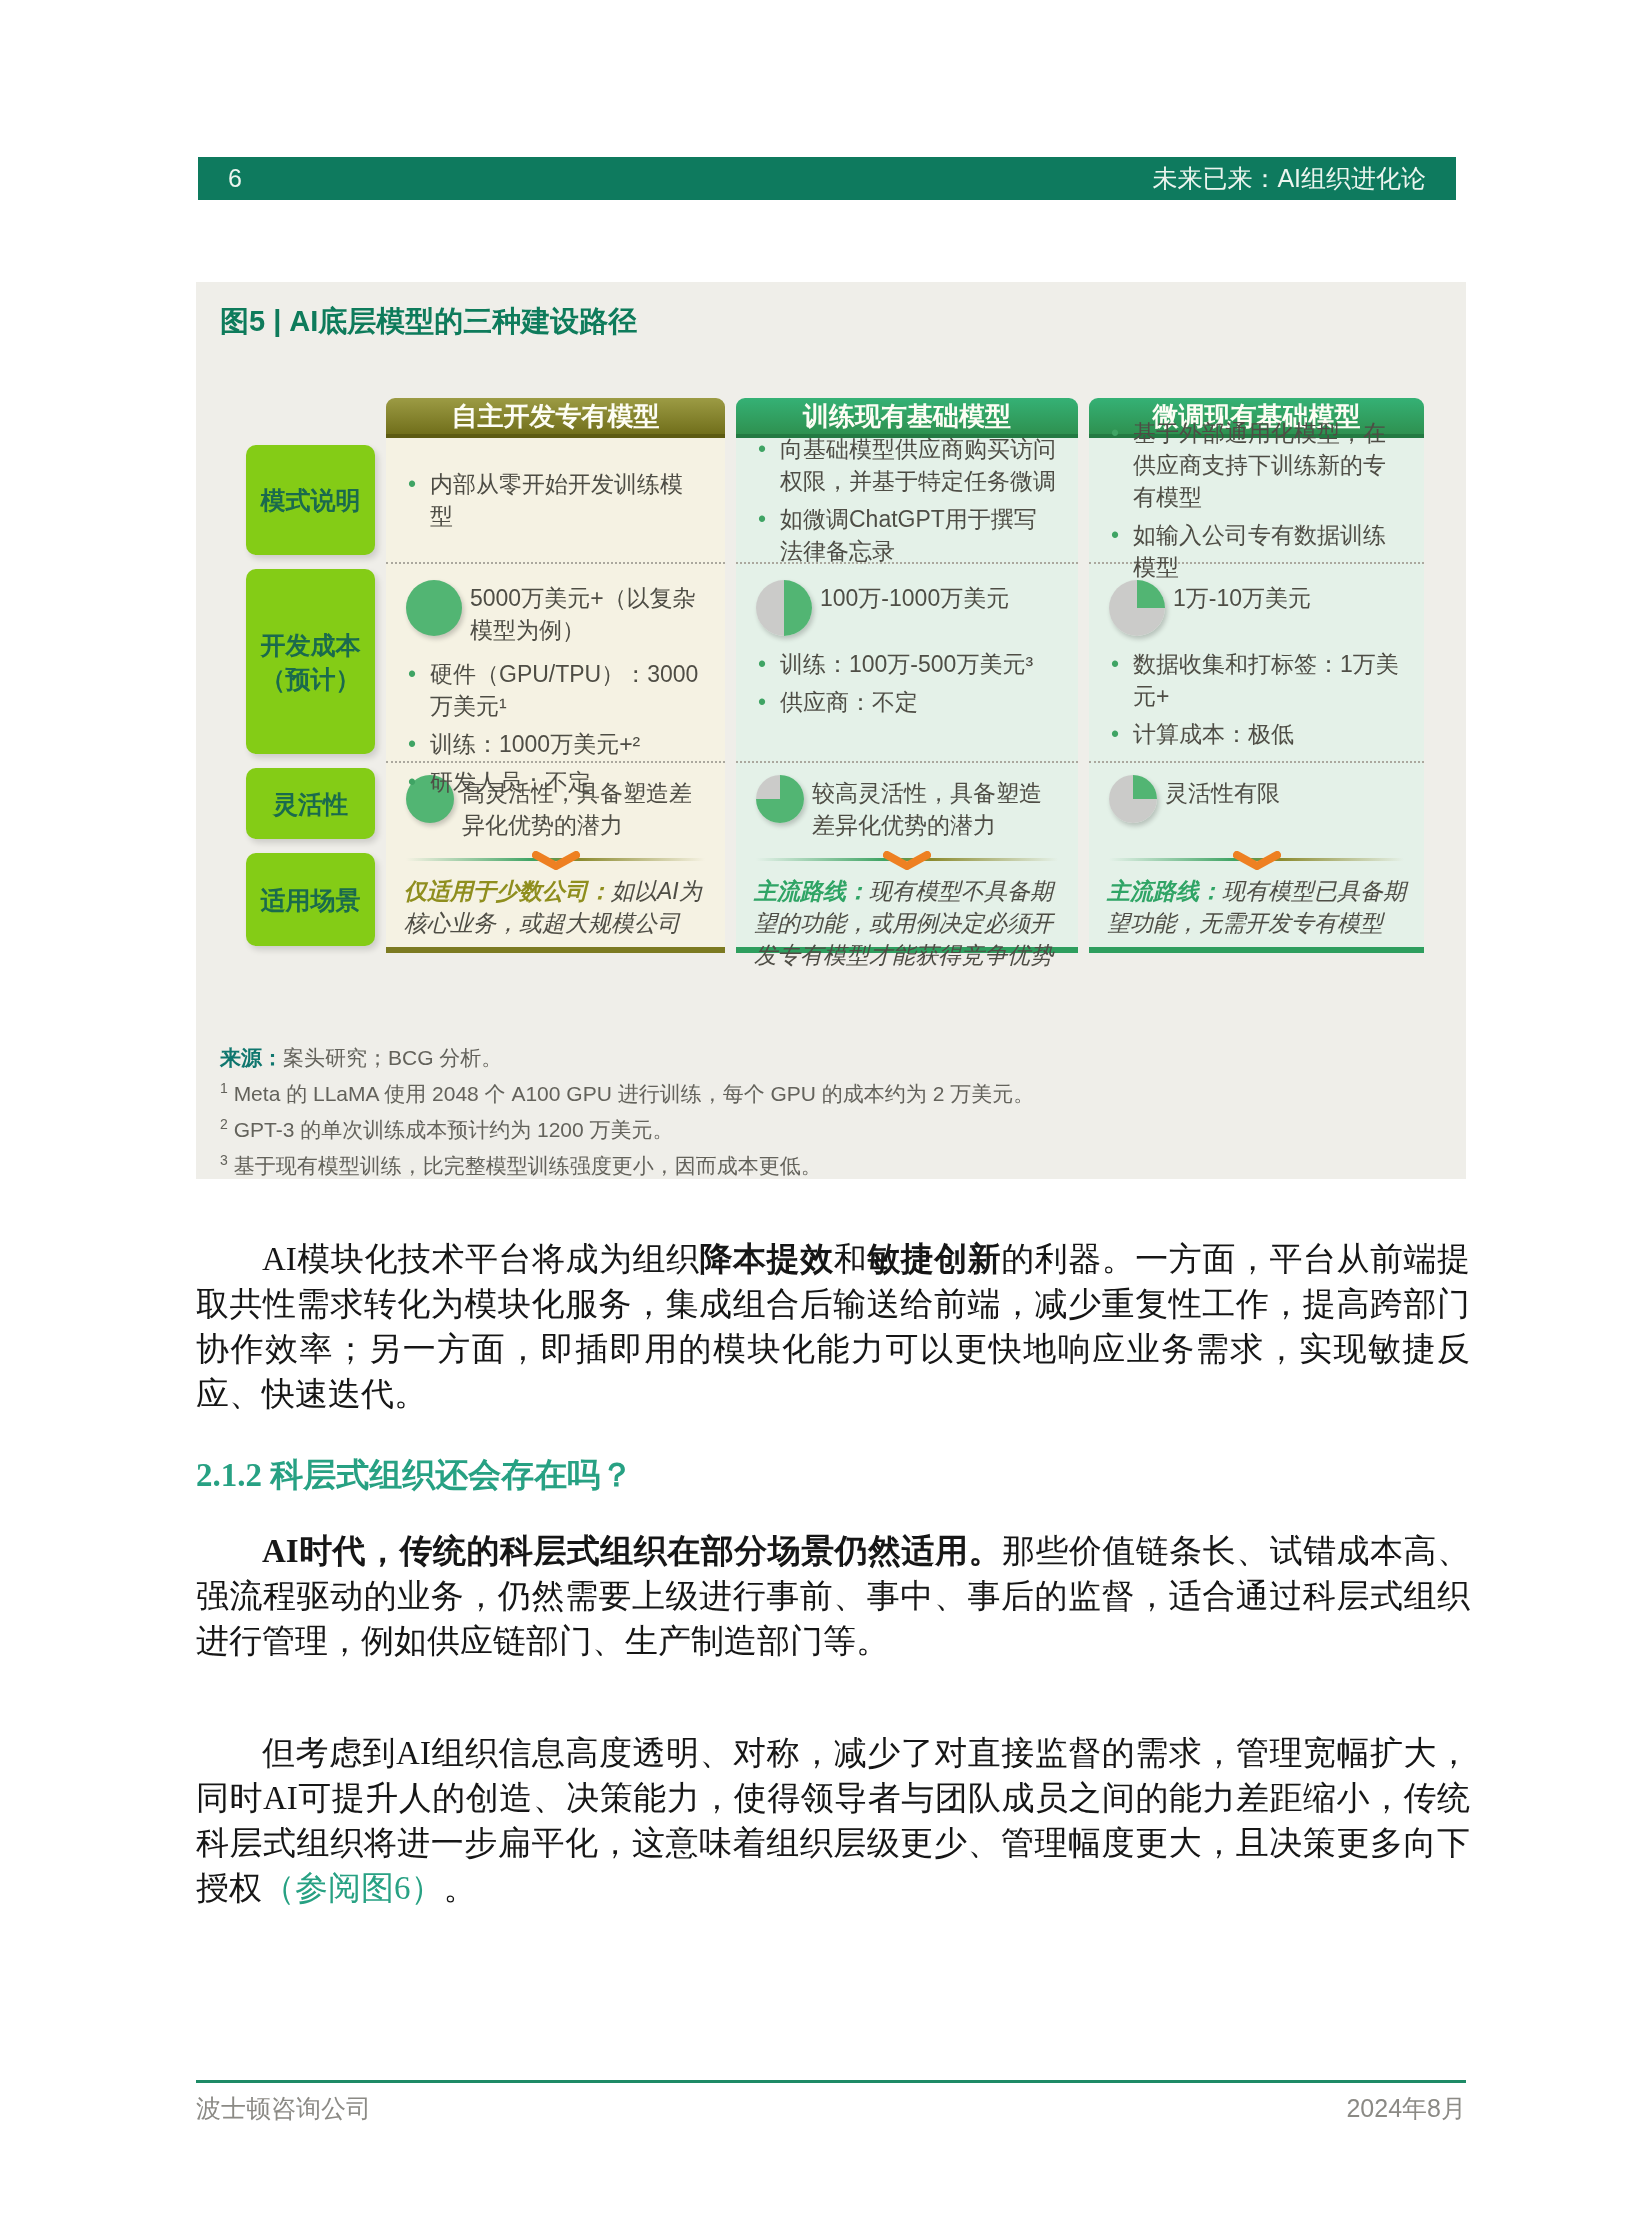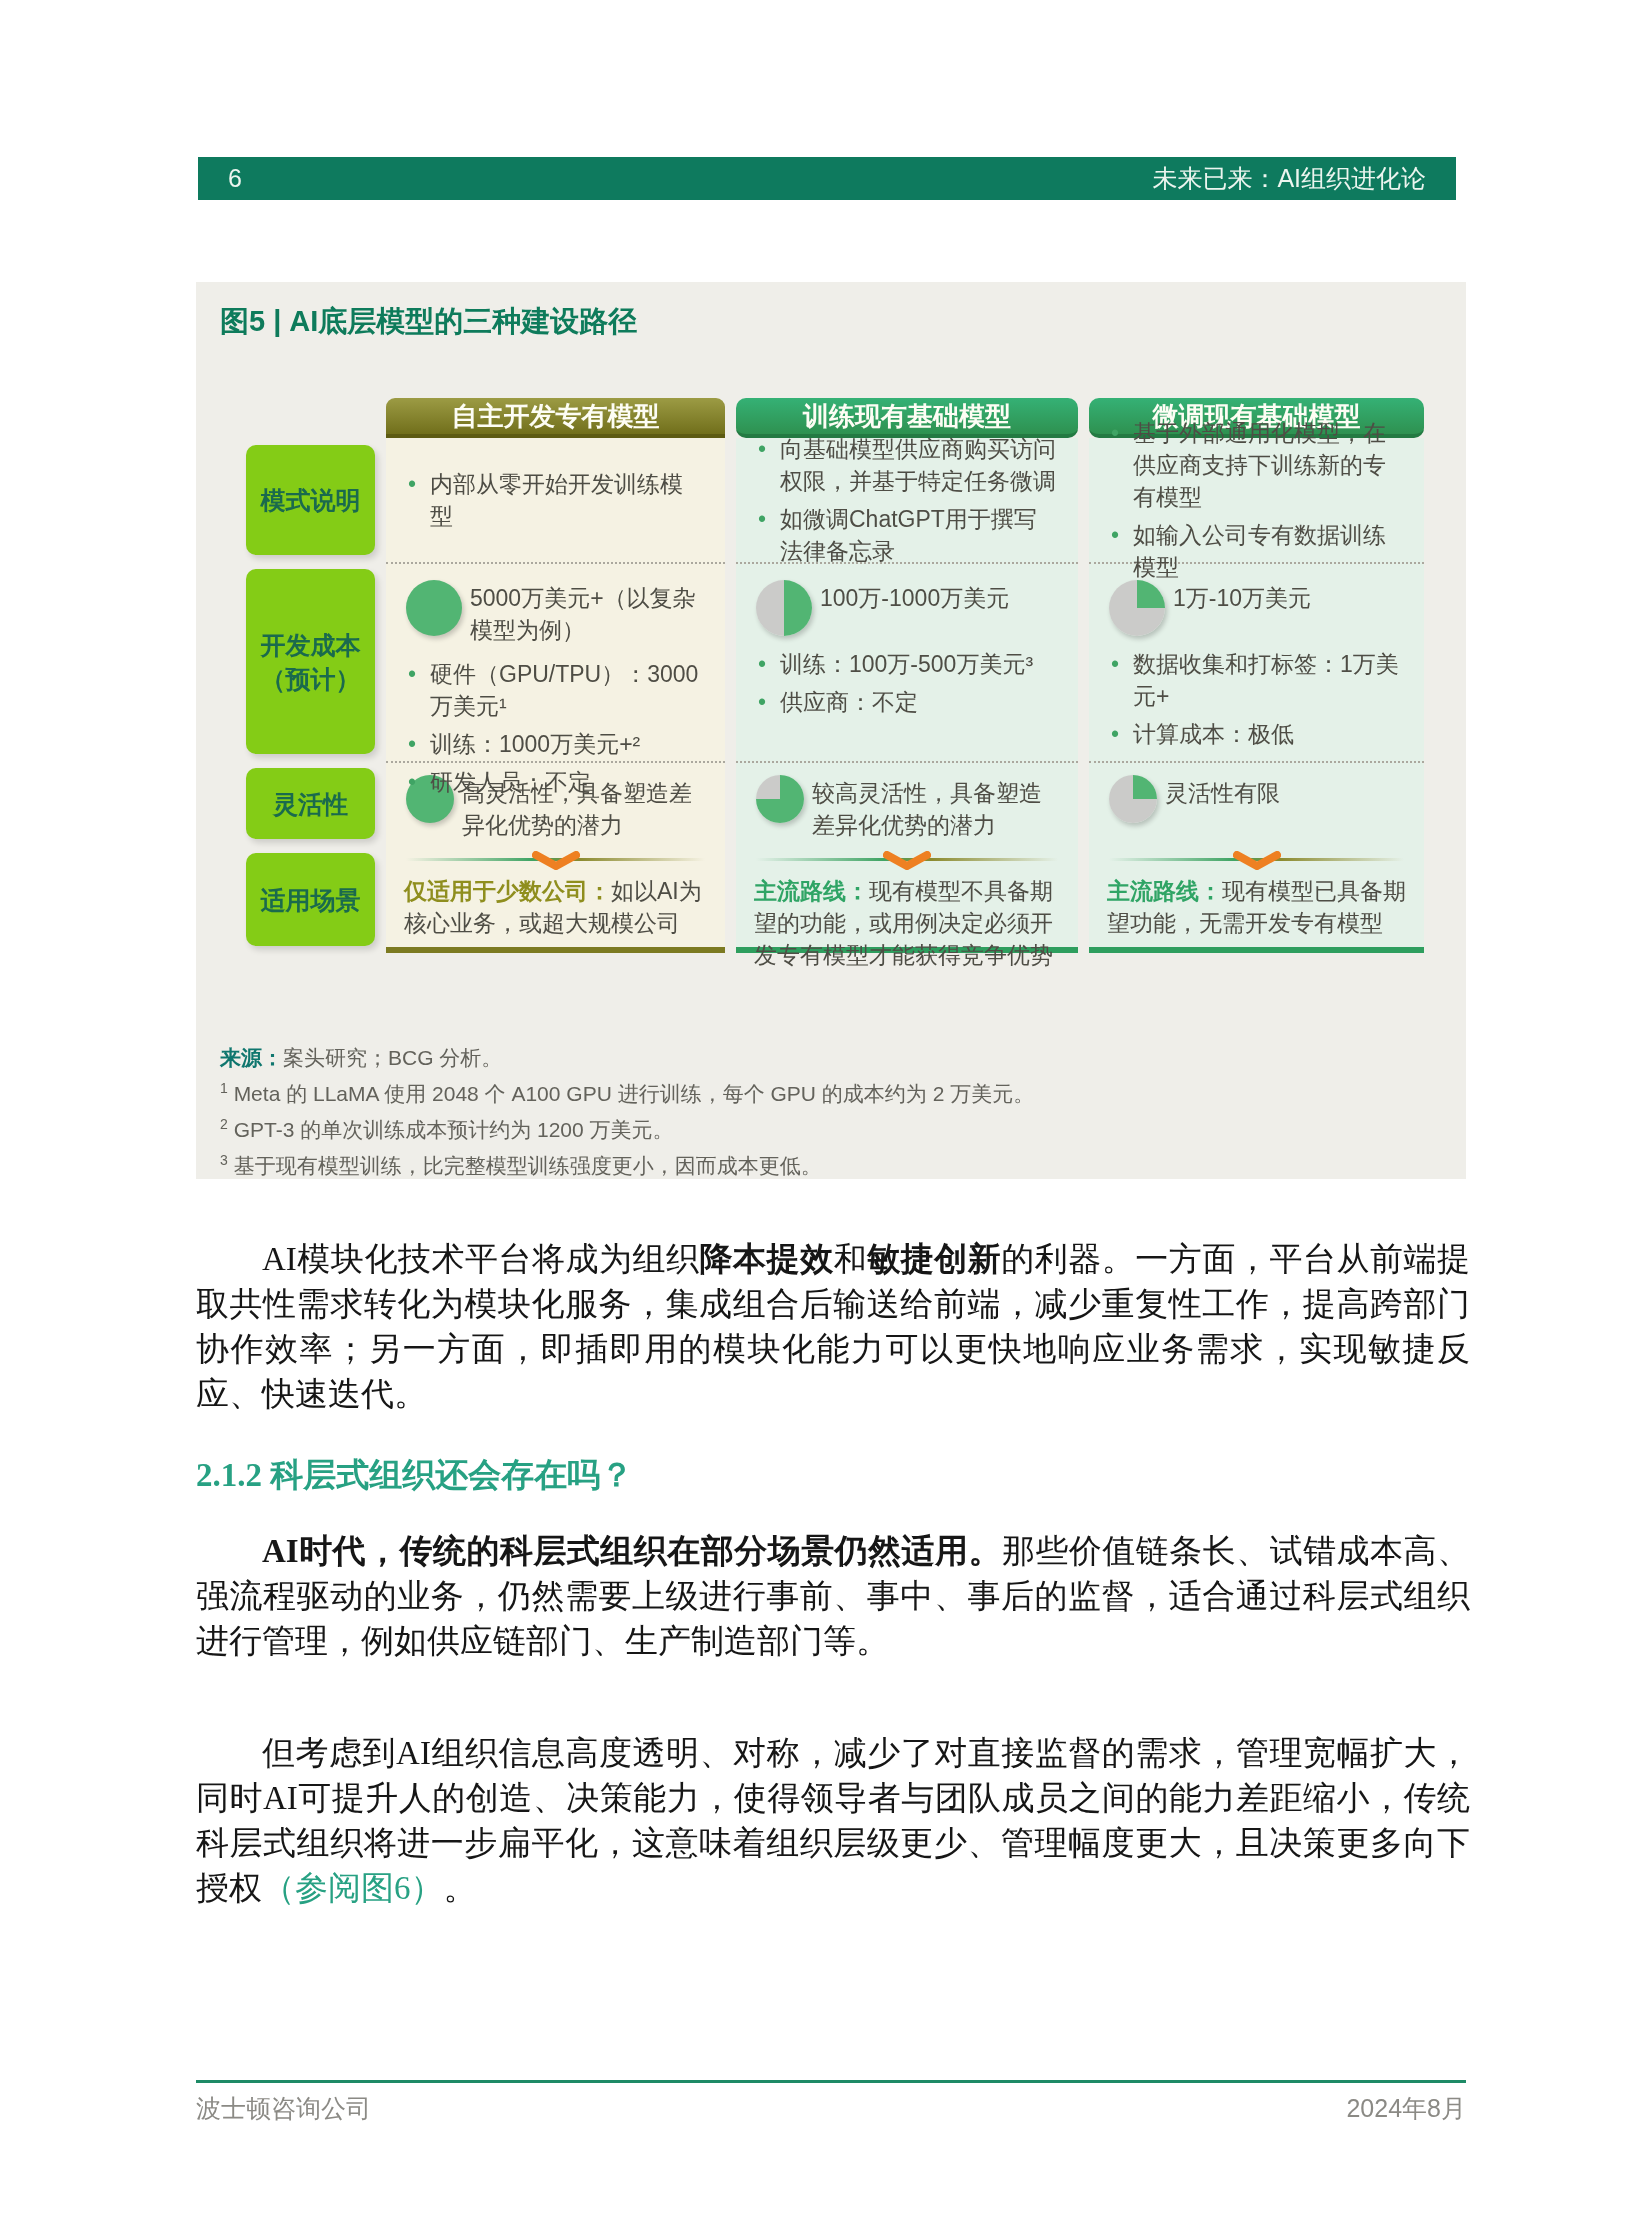--- a/index.html
+++ b/index.html
@@ -18,35 +18,35 @@
   .figure-title { position:absolute; left:24px; top:20px; font-size:29px; font-weight:bold;
                   color:#0E7B5B; }
 
   .figure-grid { position:absolute; left:50px; top:116px; display:grid;
                  grid-template-columns:129px 339px 342px 335px; column-gap:11px;
                  grid-template-rows:40px 124px 199px 85px 107px; }
 
   .col-header { border-radius:9px 9px 0 0; color:#FDFDF4; font-size:26px; font-weight:bold;
                 display:flex; align-items:center; justify-content:center; box-sizing:border-box; }
   .col-header.olive { background:linear-gradient(#9C9B44,#716F1B); border-bottom:4px solid #5D5B12;text-align:right; }
-  .col-header.green { background:linear-gradient(#35B175,#2E9150); border-bottom:4px solid #237A42;border-radius:10px; }
+  .col-header.green { background:linear-gradient(#35B175,#2E9150); border-bottom:4px solid #237A42; }
 
   .row-label { background:#84cc16; border-radius:10px; margin:7px 0; display:flex;
                align-items:center; justify-content:center; text-align:center; color:#1A6A4D;
                font-weight:bold; font-size:25px; line-height:34px;
                box-shadow:3px 4px 6px rgba(0,0,0,0.14); padding:0 12px; box-sizing:border-box; }
 
   .cell { box-sizing:border-box; font-size:23px; line-height:32px; color:#4E4D45; }
   .cell.cream { background:#F5F2E3; }
   .cell.mint  { background:#E4F1E8; }
   .cell.mode  { padding:10px 20px; display:flex; align-items:center; }
   .cell.cost, .cell.flexrow { border-top:2px dotted #ABA89E; }
   .cell.cost  { padding:16px 20px 0; }
   .cell.flexrow { padding:12px 20px 0; }
-  .cell.scenario { padding:12px 18px; }
+  .cell.scenario { padding:12px 18px;font-style:italic; }
   .cell.scenario.olive-b { border-bottom:6px solid #7C7A21; }
   .cell.scenario.green-b { border-bottom:6px solid #2E9E5E; }
 
   .bullets { list-style:none; margin:0; padding:0; }
   .bullets li { position:relative; padding-left:24px; margin:6px 0; }
   .bullets li::before { content:"•"; position:absolute; left:2px; color:#3FA464; }
 
   .pie-row { display:flex; align-items:flex-start; gap:8px; margin-bottom:12px; }
   .pie { border-radius:50%; flex:none; box-shadow:2px 3px 5px rgba(0,0,0,0.20); }
   .pie.big   { width:56px; height:56px; }

